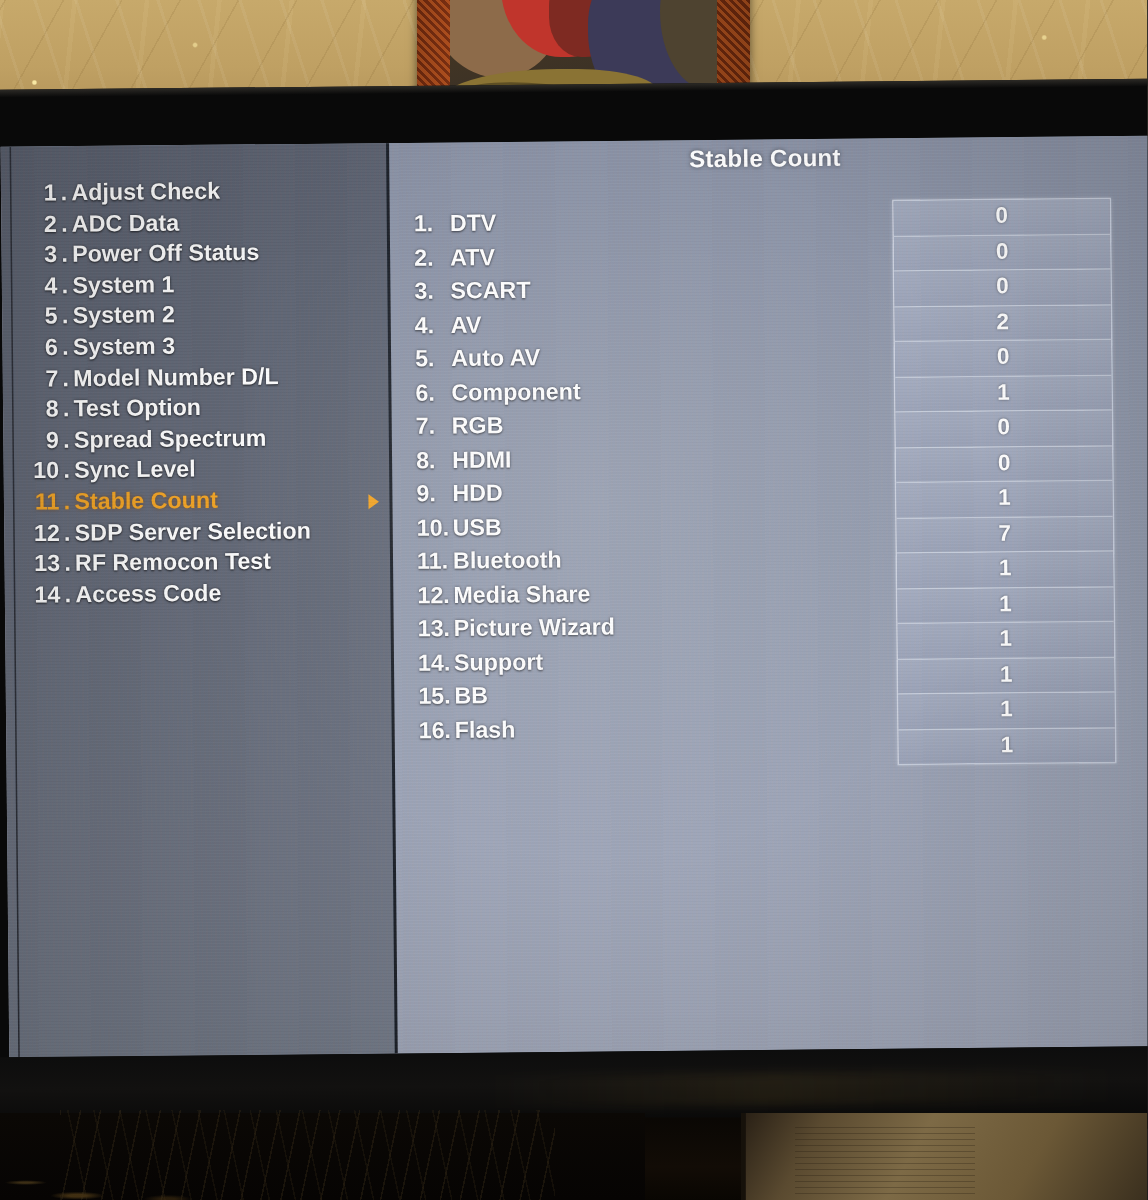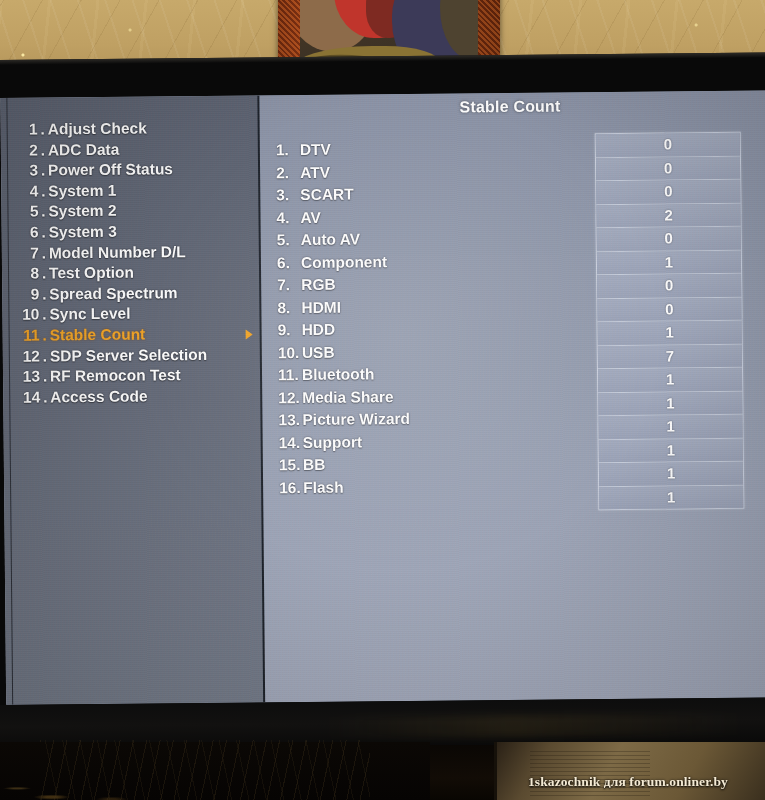--- a/index.html
+++ b/index.html
@@ -223,14 +223,13 @@
     </div>
   </div>
 
   <div class="room"></div>
   <div class="room-plant"></div>
   <div class="room-stems"></div>
   <div class="room-paper"></div>
   <div class="room-paper-lines"></div>
   <div class="room-paper-edge"></div>
 
-  <div class="watermark">1skazochnik для forum.onliner.by</div>
 </div>
 
 </body></html>

